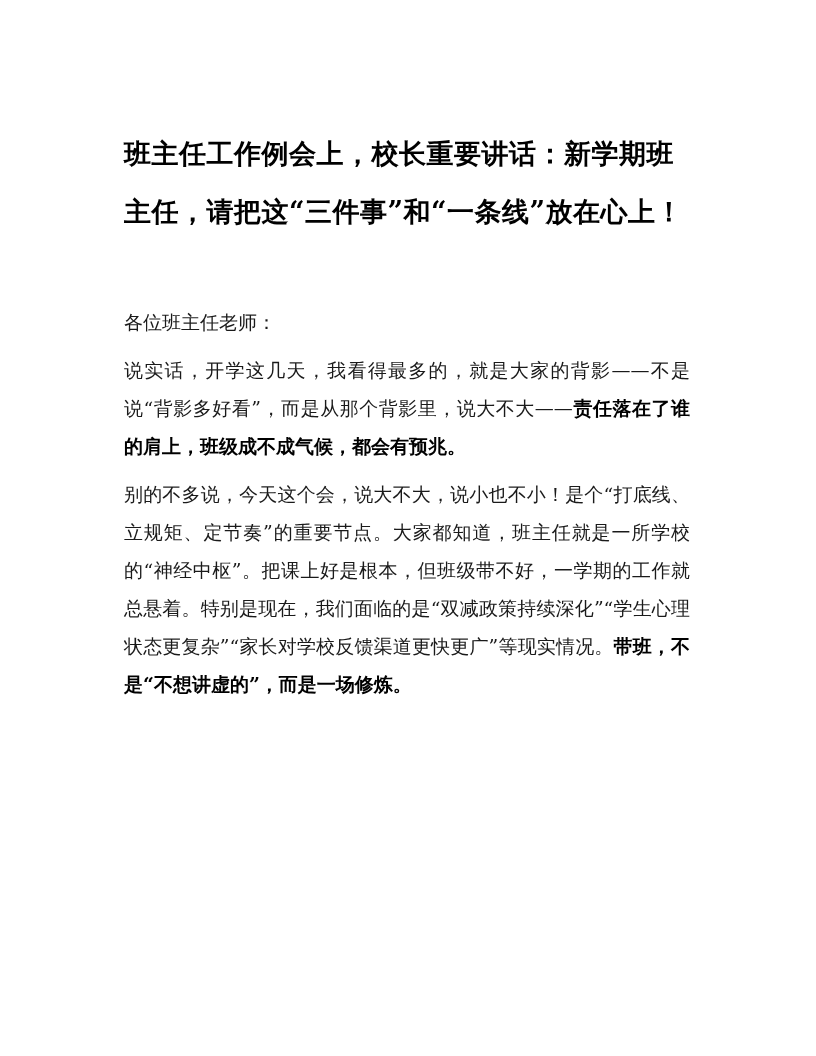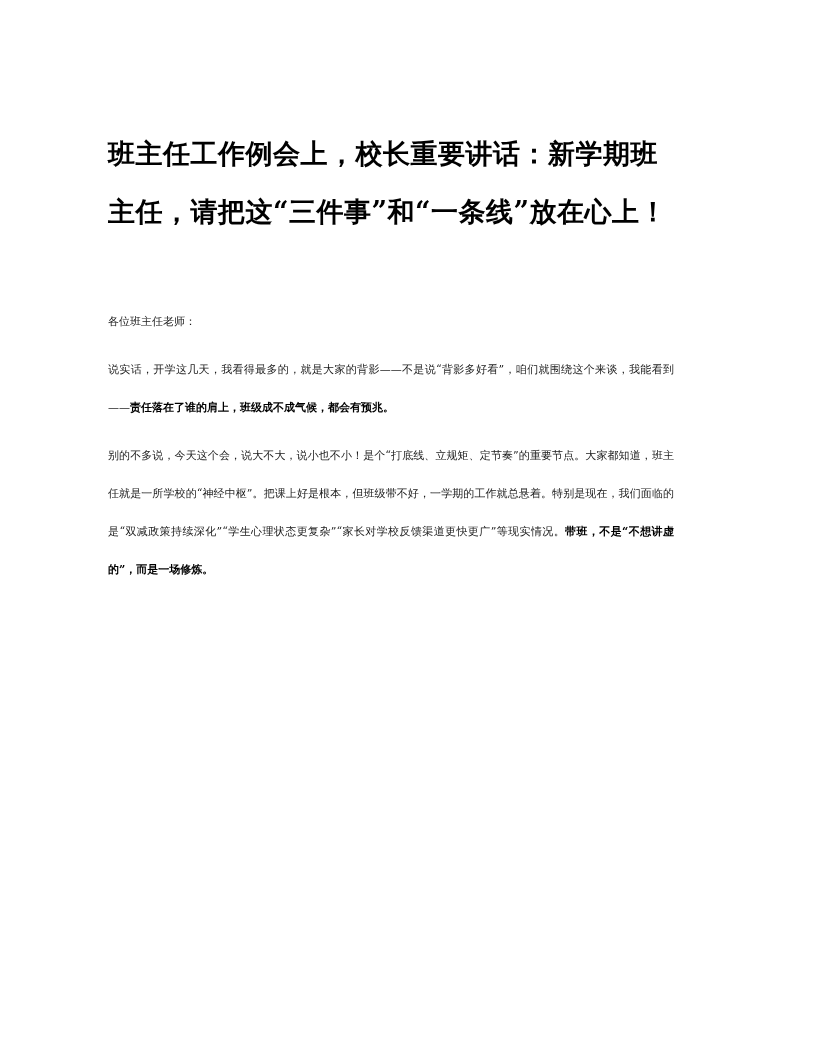--- a/index.html
+++ b/index.html
@@ -1,35 +1,35 @@
 <!DOCTYPE html>
 <html><head>
 <meta charset="utf-8">
 <style>
   html, body { margin: 0; padding: 0; background: #ffffff; }
   body { width: 816px; height: 1056px; position: relative; overflow: hidden; }
-  .page { position: absolute; left: 108px; top: 125px; width: 566px; color: #111; }
+  .page { position: absolute; left: 124px; top: 125px; width: 566px; color: #111; }
   .title {
     font-family: "DejaVu Serif", serif;
     font-weight: bold; font-size: 27px; line-height: 57.5px;
     margin: 0; letter-spacing: 0.5px; color: #000;
   }
-  .body { margin-top: 63px; font-family: "DejaVu Serif", serif; font-size: 11px; color: #1a1a1a; }
+  .body { margin-top: 63px; font-family: "DejaVu Serif", serif; font-size: 19px; color: #1a1a1a; }
   .para { margin: 0 0 10px 0; line-height: 38px; text-align: justify; }
   .b { font-weight: bold; color: #000; }
 </style>
 </head>
 <body>
 
 <div class="page">
   <h1 class="title">班主任工作例会上，校长重要讲话：新学期班主任，请把这“三件事”和“一条线”放在心上！</h1>
   <div class="body">
     <p class="para">
       <span>各位班主任老师：</span>
     </p>
     <p class="para">
-      <span>说实话，开学这几天，我看得最多的，就是大家的背影——不是说“背影多好看”，咱们就围绕这个来谈，我能看到——</span><span class="b">责任落在了谁的肩上，班级成不成气候，都会有预兆。</span>
+      <span>说实话，开学这几天，我看得最多的，就是大家的背影——不是说“背影多好看”，而是从那个背影里，说大不大——</span><span class="b">责任落在了谁的肩上，班级成不成气候，都会有预兆。</span>
     </p>
     <p class="para">
       <span>别的不多说，今天这个会，说大不大，说小也不小！是个“打底线、立规矩、定节奏”的重要节点。大家都知道，班主任就是一所学校的“神经中枢”。把课上好是根本，但班级带不好，一学期的工作就总悬着。特别是现在，我们面临的是“双减政策持续深化”“学生心理状态更复杂”“家长对学校反馈渠道更快更广”等现实情况。</span><span class="b">带班，不是“不想讲虚的”，而是一场修炼。</span>
     </p>
   </div>
 </div>
 
 </body></html>

